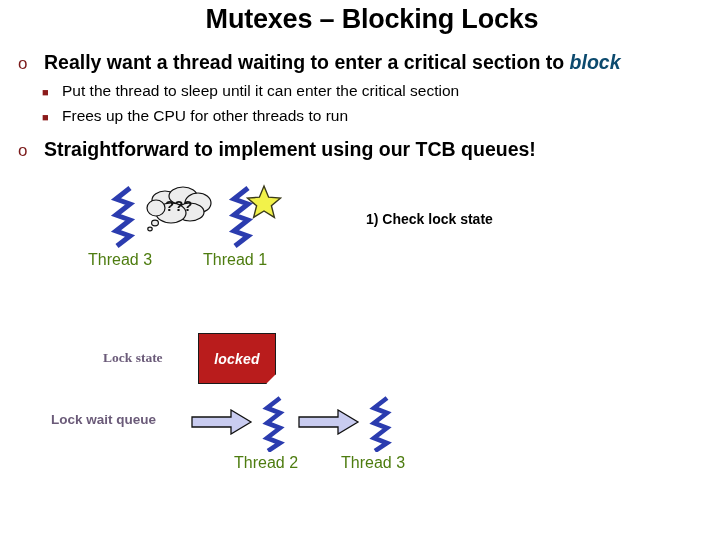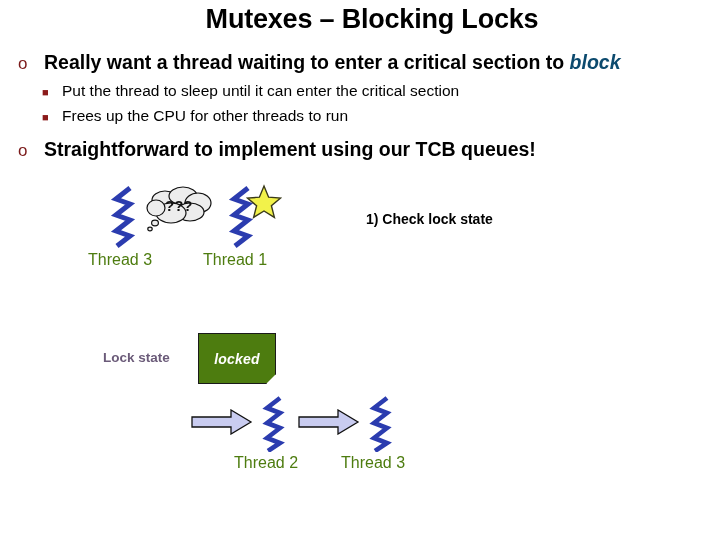--- a/index.html
+++ b/index.html
@@ -117,21 +117,21 @@
   .zig {
     position: absolute;
   }
 
   #lock-box {
     position: absolute;
     left: 198px;
     top: 333px;
     width: 78px;
     height: 51px;
-    background: #4d7c0f;
+    background: #b91c1c;
     border: 1px solid #1a1a1a;
     box-sizing: border-box;
     display: flex;
     align-items: center;
     justify-content: center;
   }
   #lock-box .lock-text {
     color: #ffffff;
     font-style: italic;
     font-weight: bold;
@@ -209,26 +209,27 @@
 
   <svg id="star" width="36" height="36" viewBox="0 0 36 36">
     <path d="M18 2 L22.6 13.2 L34.6 14 L25.4 21.8 L28.4 33.4 L18 27 L7.6 33.4 L10.6 21.8 L1.4 14 L13.4 13.2 Z" fill="#F2F24A" stroke="#3A3A1A" stroke-width="1.4" stroke-linejoin="miter"></path>
   </svg>
 
   <div class="thread-label" style="left:88px; top:251px;">Thread 3</div>
   <div class="thread-label" style="left:203px; top:251px;">Thread 1</div>
 
   <div class="step-note" style="left:366px; top:211px;">1) Check lock state</div>
 
-  <div class="diag-label" style="left:103px; top:350px;">Lock state</div>
+  <div class="diag-label" style="left:103px; top:350px;font-family:Liberation Serif, serif;">Lock state</div>
   <div id="lock-box">
     <span class="lock-text">locked</span>
     <span class="fold"></span>
   </div>
 
+  <div class="diag-label" style="left:51px; top:412px;">Lock wait queue</div>
 
   <svg class="arrow" style="left:191px; top:409px;" width="62" height="26" viewBox="0 0 62 26">
     <path d="M1 8 L40 8 L40 1 L60 13 L40 25 L40 18 L1 18 Z" fill="#C9CCF0" stroke="#111111" stroke-width="1.3" stroke-linejoin="miter"></path>
   </svg>
 
   <svg class="zig" style="left:261px; top:396px;" width="26" height="56" viewBox="0 0 26 56">
     <path d="M19 2 L6 12 L19 17 L6 27 L19 32 L6 42 L19 47 L7 55" fill="none" stroke="#2B3CAF" stroke-width="4.6" stroke-linecap="butt" stroke-linejoin="miter"></path>
   </svg>
 
   <svg class="arrow" style="left:298px; top:409px;" width="62" height="26" viewBox="0 0 62 26">

